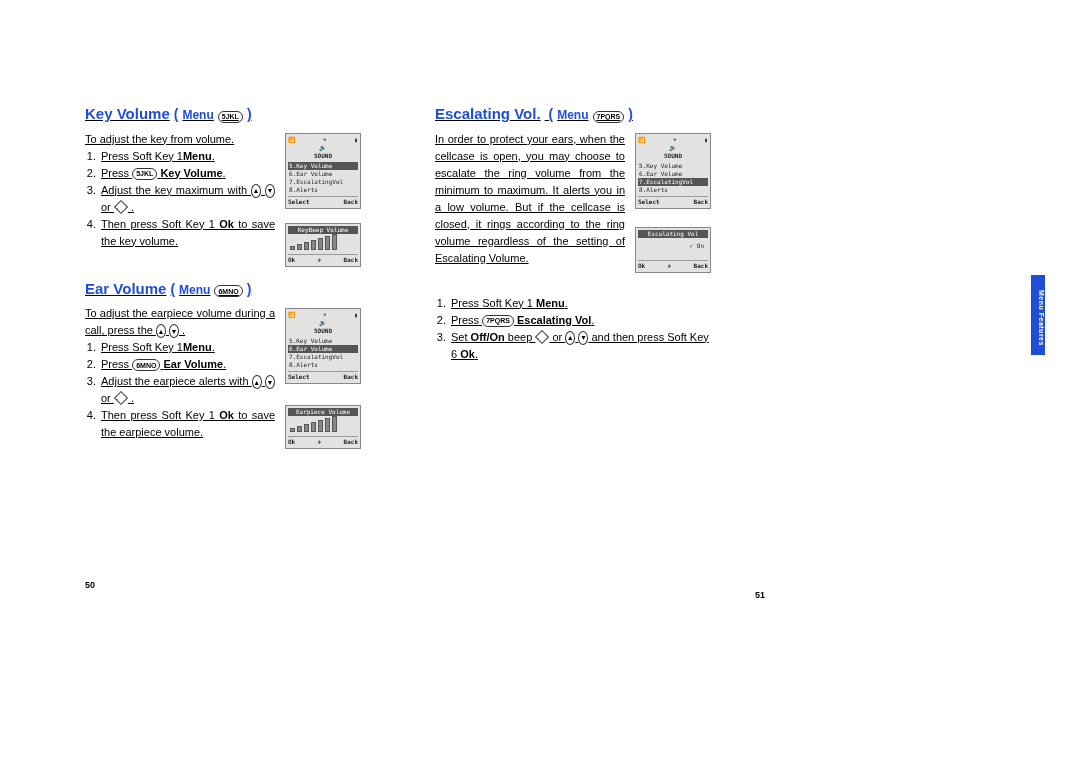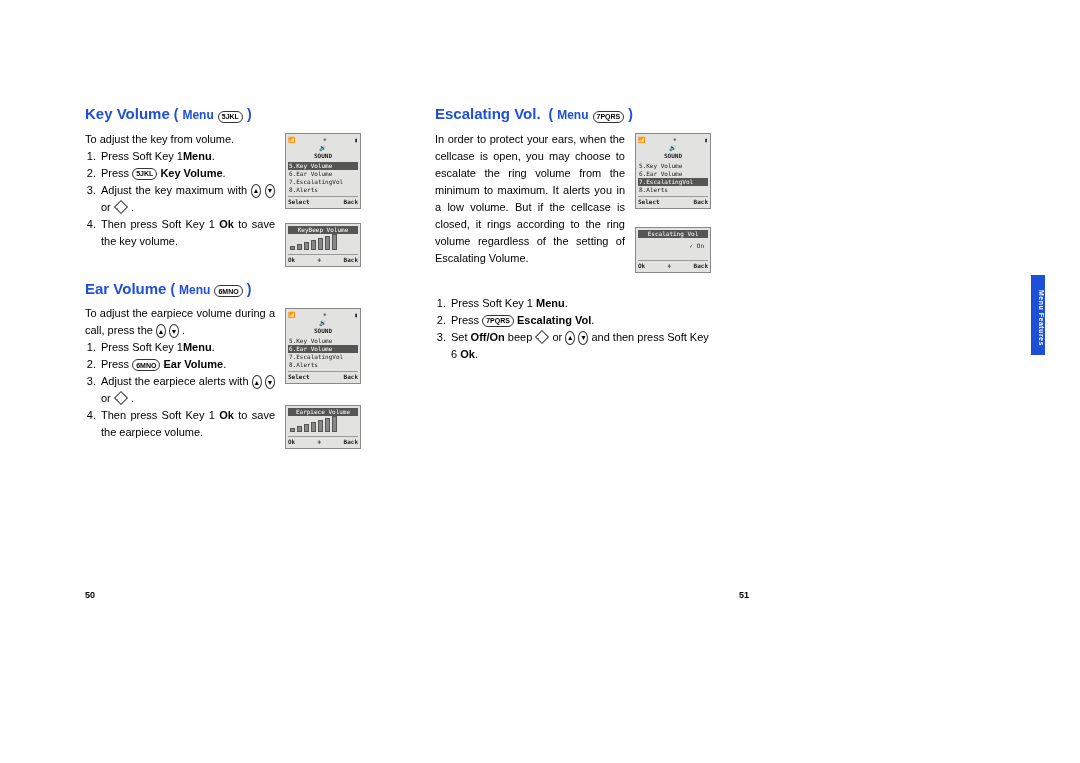--- a/index.html
+++ b/index.html
@@ -13,20 +13,21 @@
   .spread {
     position: absolute;
     left: 85px;
     top: 105px;
     width: 910px;
     display: flex;
   }
   .page {
     width: 350px;
     position: relative;
+    text-decoration: underline;
   }
   .page-left { margin-right: 0px; }
   .page-right { margin-left: 0px; }
   .section-heading {
     color: #1e4fd8;
     font-size: 15px;
     font-weight: bold;
     margin-bottom: 8px;
     display: flex;
     align-items: baseline;
@@ -125,22 +126,22 @@
     padding-top:1px;
     font-weight:bold;
   }
   .screenshot .bars {
     display:flex; align-items:flex-end; gap:2px;
     height:18px; padding:2px;
   }
   .screenshot .bars div {
     width:5px; background:#888; border:1px solid #555;
   }
-  .page-num-left { left:0; top:485px;}
-  .page-num-right { right:36px; top:485px;}
+  .page-num-left { left:0; top:475px;}
+  .page-num-right { right:20px; top:485px;}
   .tab {
     position:absolute;
     right: -36px;
     top: 170px;
     width: 14px;
     height: 80px;
     background: #1e4fd8;
     color: #fff;
     font-size: 7px;
     font-weight: bold;

